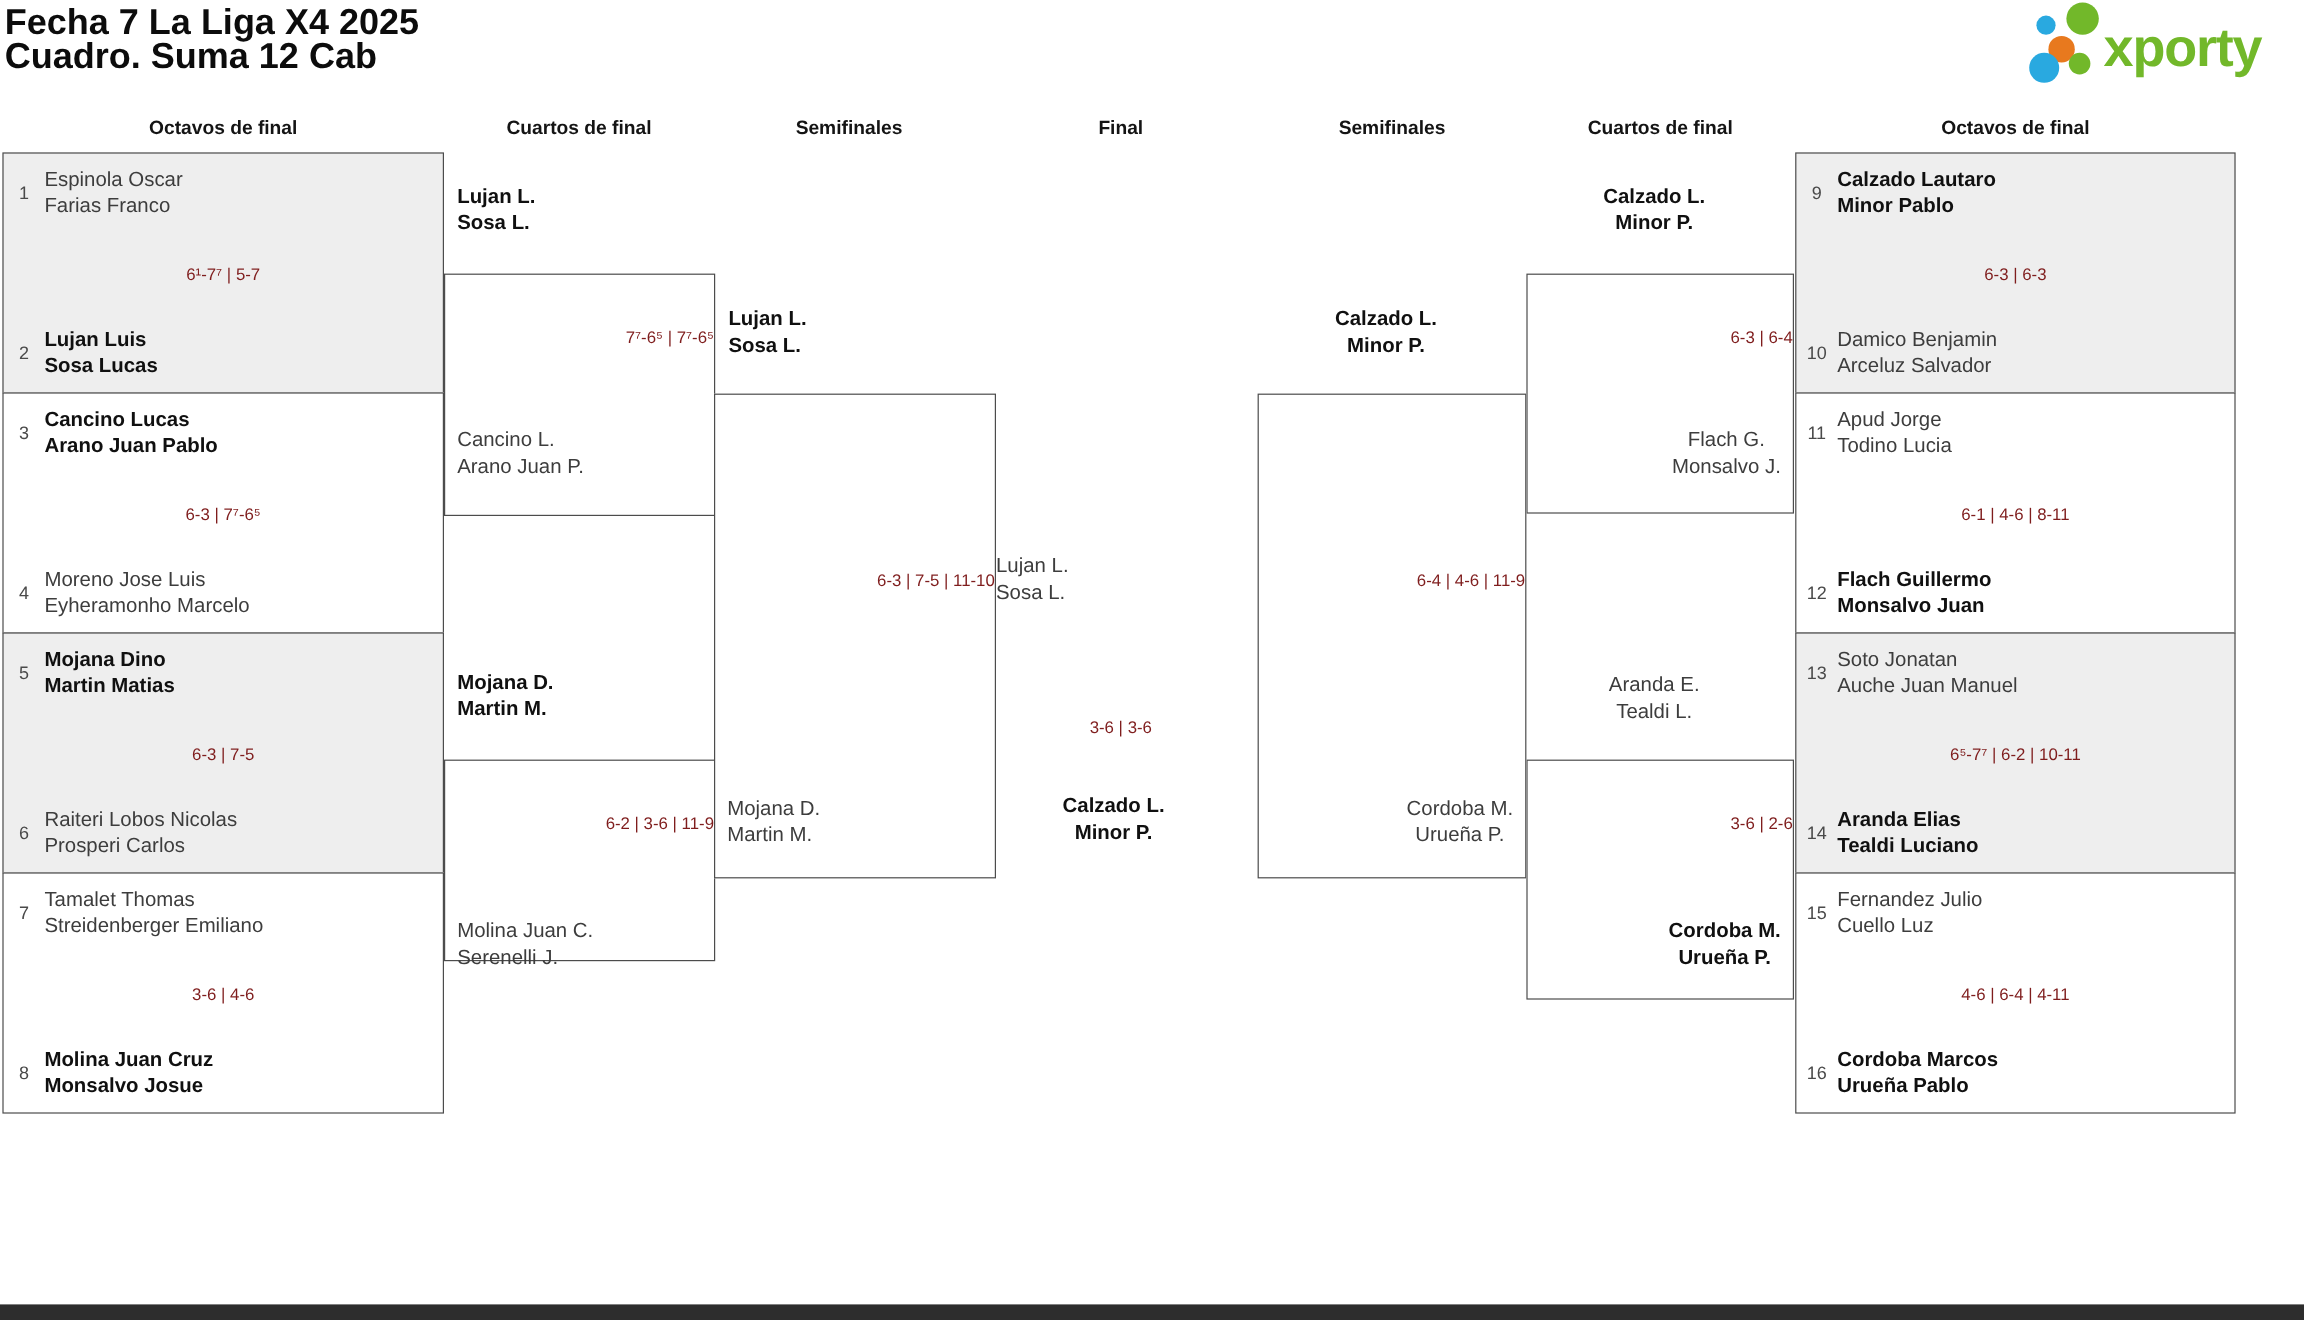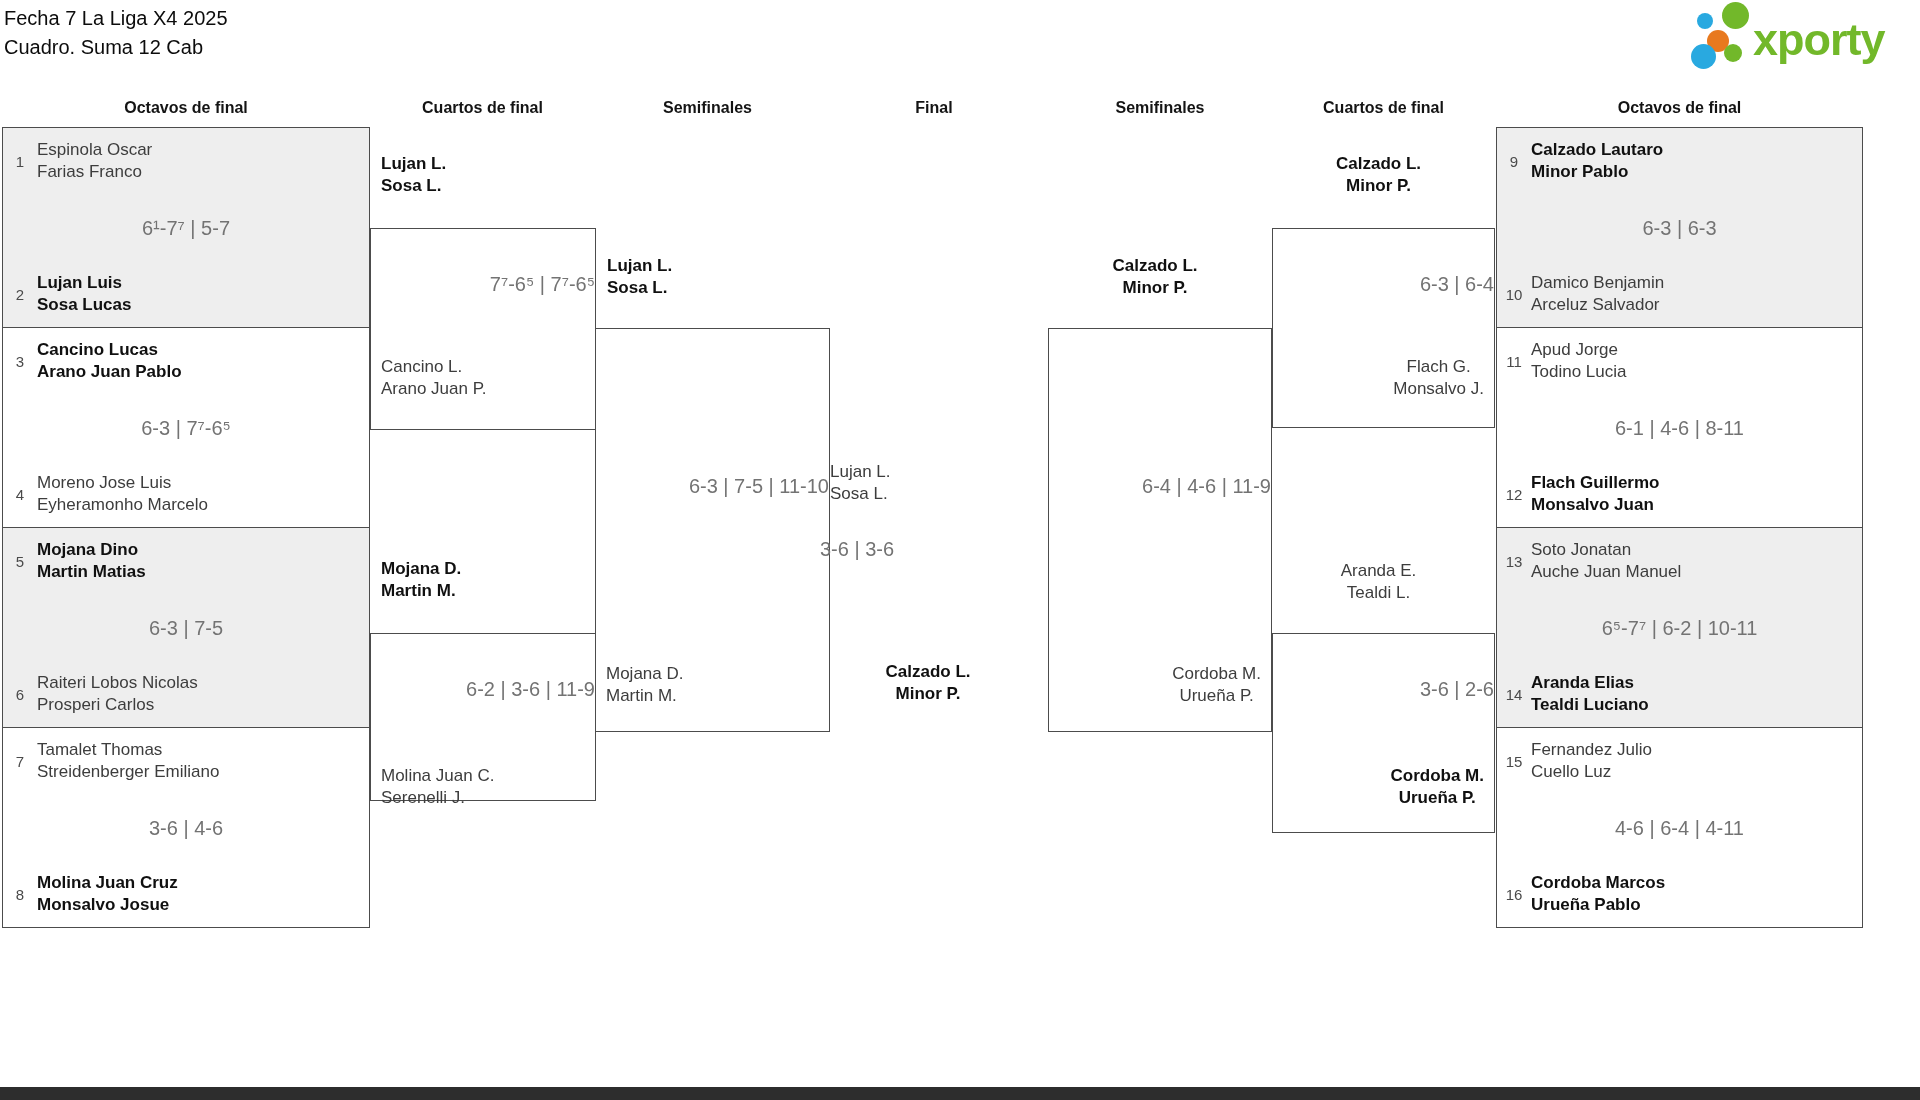--- a/index.html
+++ b/index.html
@@ -1,30 +1,30 @@
 <!DOCTYPE html>
 <html><head>
 <meta charset="utf-8">
 <style>
   html,body{margin:0;padding:0;background:#fff;}
   .page{position:relative;width:1920px;height:1100px;background:#ffffff;overflow:hidden;
         font-family:"Liberation Sans","DejaVu Sans",sans-serif;color:#3d3d3d;}
-  .title{position:absolute;left:4px;top:4px;font-size:20px;line-height:29px;font-weight:400;color:#0c0c0c;}
+  .title{position:absolute;left:4px;top:4px;font-size:30px;line-height:29px;font-weight:700;color:#0c0c0c;}
   
   .rh{position:absolute;top:99px;text-align:center;font-size:16px;font-weight:600;color:#141414;white-space:nowrap;}
   
   .box{position:absolute;box-sizing:border-box;border:1px solid #4c4c4c;background:#ffffff;}
   .box.shaded{background:#eeeeee;}
   .team{position:absolute;left:0;right:0;display:flex;align-items:center;gap:8px;padding:0 10px 0 8px;}
   .team.tt{top:11px;} .team.tb{bottom:11px;}
   .seed{width:18px;flex:0 0 18px;text-align:center;font-size:15px;color:#4a4a4a;}
   .lines{display:inline-block;}
   .name{display:block;font-size:17px;line-height:22px;color:#3d3d3d;white-space:nowrap;}
   .w .name{font-weight:700;color:#101010;}
-  .score{font-size:20px;color:#737373;white-space:nowrap;}
+  .score{font-size:14px;color:#7f1d1d;white-space:nowrap;}
   .mid{position:absolute;left:0;right:0;top:50%;transform:translateY(-50%);text-align:center;}
   .qsc{position:absolute;left:0;right:0;text-align:right;}
   .inlbl{position:absolute;}
   .lbl{position:absolute;white-space:nowrap;}
   .ra{text-align:center;}
   
   .logo-text{position:absolute;left:1753px;top:17px;font-size:45px;line-height:45px;font-weight:800;
              letter-spacing:-1px;color:#72b82a;}
   .dot{position:absolute;border-radius:50%;}
   .d1{left:1697px;top:13px;width:16px;height:16px;background:#29a9e0;}
@@ -274,21 +274,21 @@
     <div class="inlbl ra" style="right:10px;top:334px">
       <span class="name">Cordoba M.</span>
       <span class="name">Urueña P.</span>
     </div>
   </div>
 
   <div class="lbl" style="left:830px;top:461px">
     <span class="name">Lujan L.</span>
     <span class="name">Sosa L.</span>
   </div>
-  <div class="lbl score" style="left:820px;width:228px;top:538px;text-align:left">3-6 | 3-6</div>
+  <div class="lbl score" style="left:820px;width:228px;top:598px;text-align:center">3-6 | 3-6</div>
   <div class="lbl w ra" style="left:820px;width:216px;top:661px">
     <span class="name">Calzado L.</span>
     <span class="name">Minor P.</span>
   </div>
 
   <div class="bottom-bar"></div>
 
 </div>
 
 </body></html>

